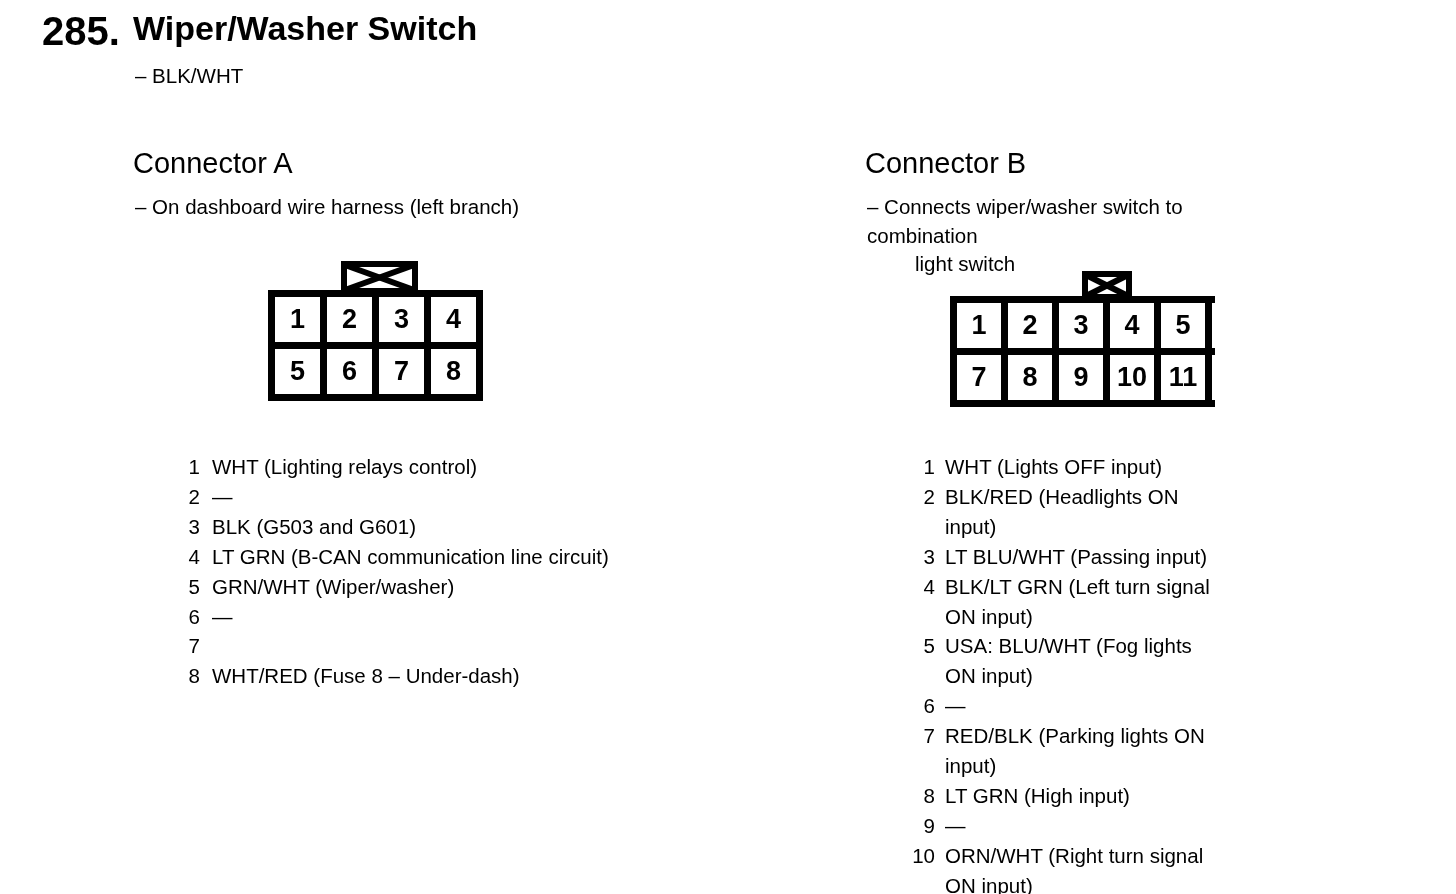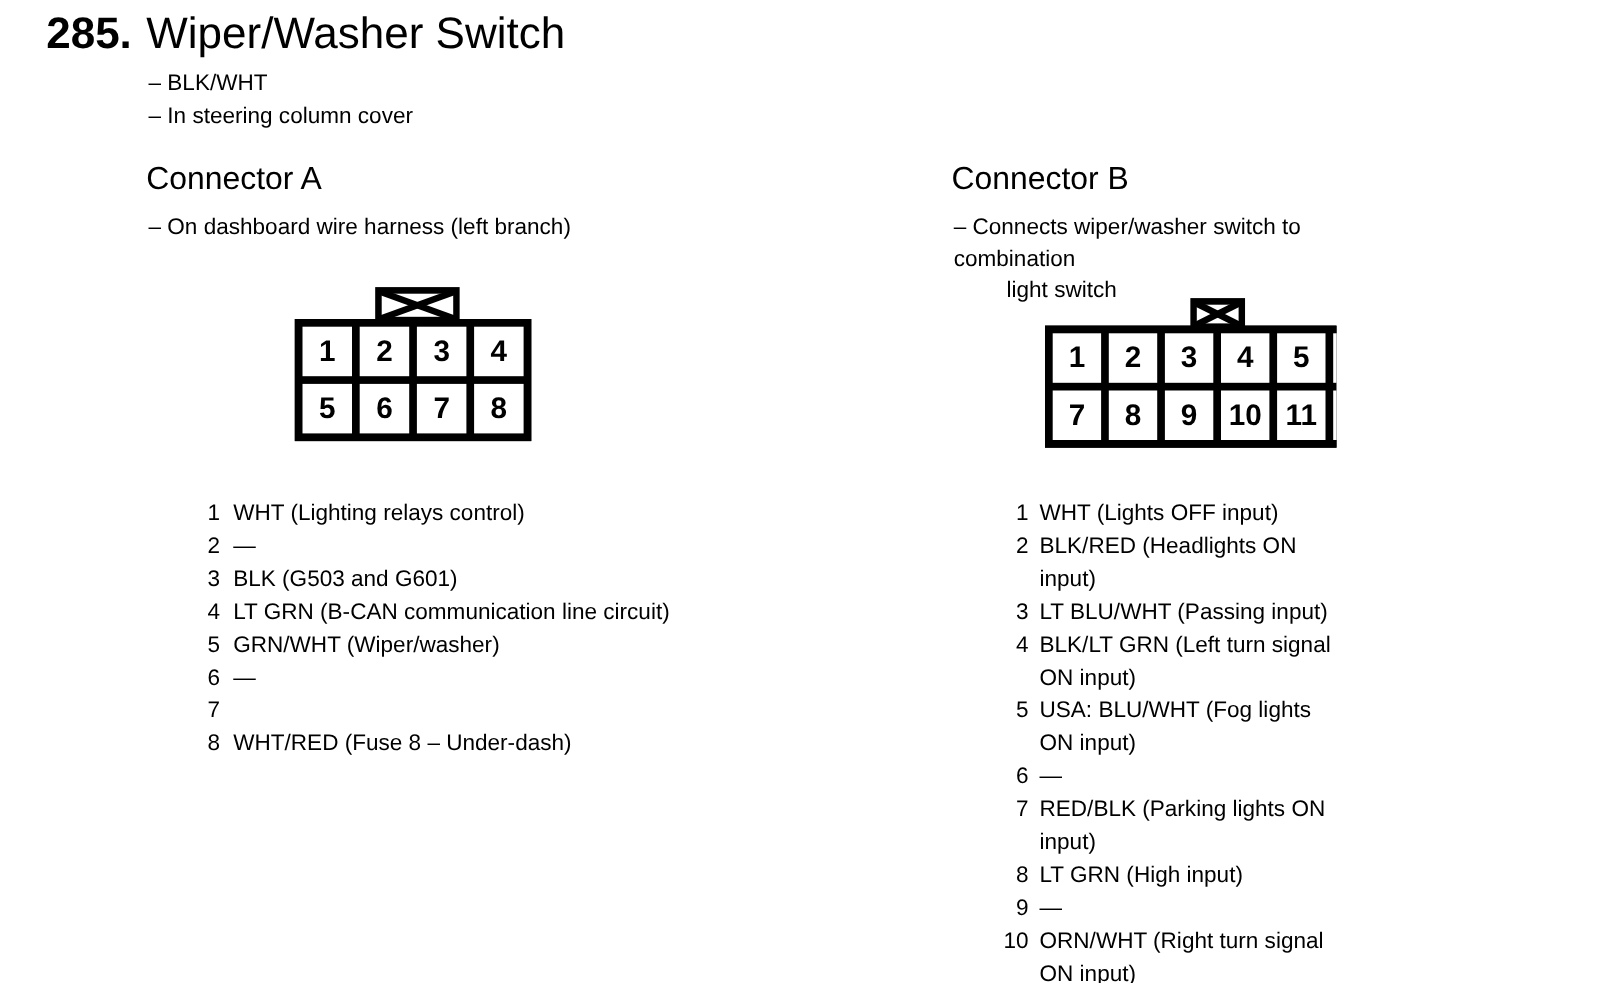--- a/index.html
+++ b/index.html
@@ -13,21 +13,21 @@
     overflow:hidden;
     border-radius:31px;
   }
   
   .doc-num {
     position:absolute; left:42px; top:9px;
     font-size:40px; font-weight:bold; letter-spacing:0;
   }
   .doc-title {
     position:absolute; left:133px; top:9px;
-    font-size:40px; font-weight:normal;
+    font-size:34px; font-weight:bold;
   }
   .page-notes {
     position:absolute; left:135px; top:61px;
     font-size:20.5px; line-height:29.5px;
   }
   
   .conn-heading { font-size:29px; font-weight:normal; position:absolute; }
   .h-a { left:133px; top:147px; }
   .h-b { left:865px; top:147px; }
   .conn-notes { position:absolute; font-size:20.5px; line-height:28.5px; }
@@ -62,21 +62,20 @@
 </style>
 </head>
 <body>
 
 <div class="page">
 
   <div class="doc-num">285.</div>
   <h1 class="doc-title">Wiper/Washer Switch</h1>
   <div class="page-notes">
       <div class="note-line">– BLK/WHT</div>
-      <div class="note-line">– In steering column cover</div>
     </div>
 
   <h2 class="conn-heading h-a">Connector A</h2>
   <div class="conn-notes n-a">
       <div class="note-line">– On dashboard wire harness (left branch)</div>
     </div>
 
   <svg class="tab tab-a" width="77" height="33" viewBox="0 0 77 33">
     <rect x="3" y="3" width="71" height="27" fill="#ffffff" stroke="#000000" stroke-width="6"></rect>
     <line x1="4" y1="4" x2="73" y2="29" stroke="#000000" stroke-width="6"></line>

